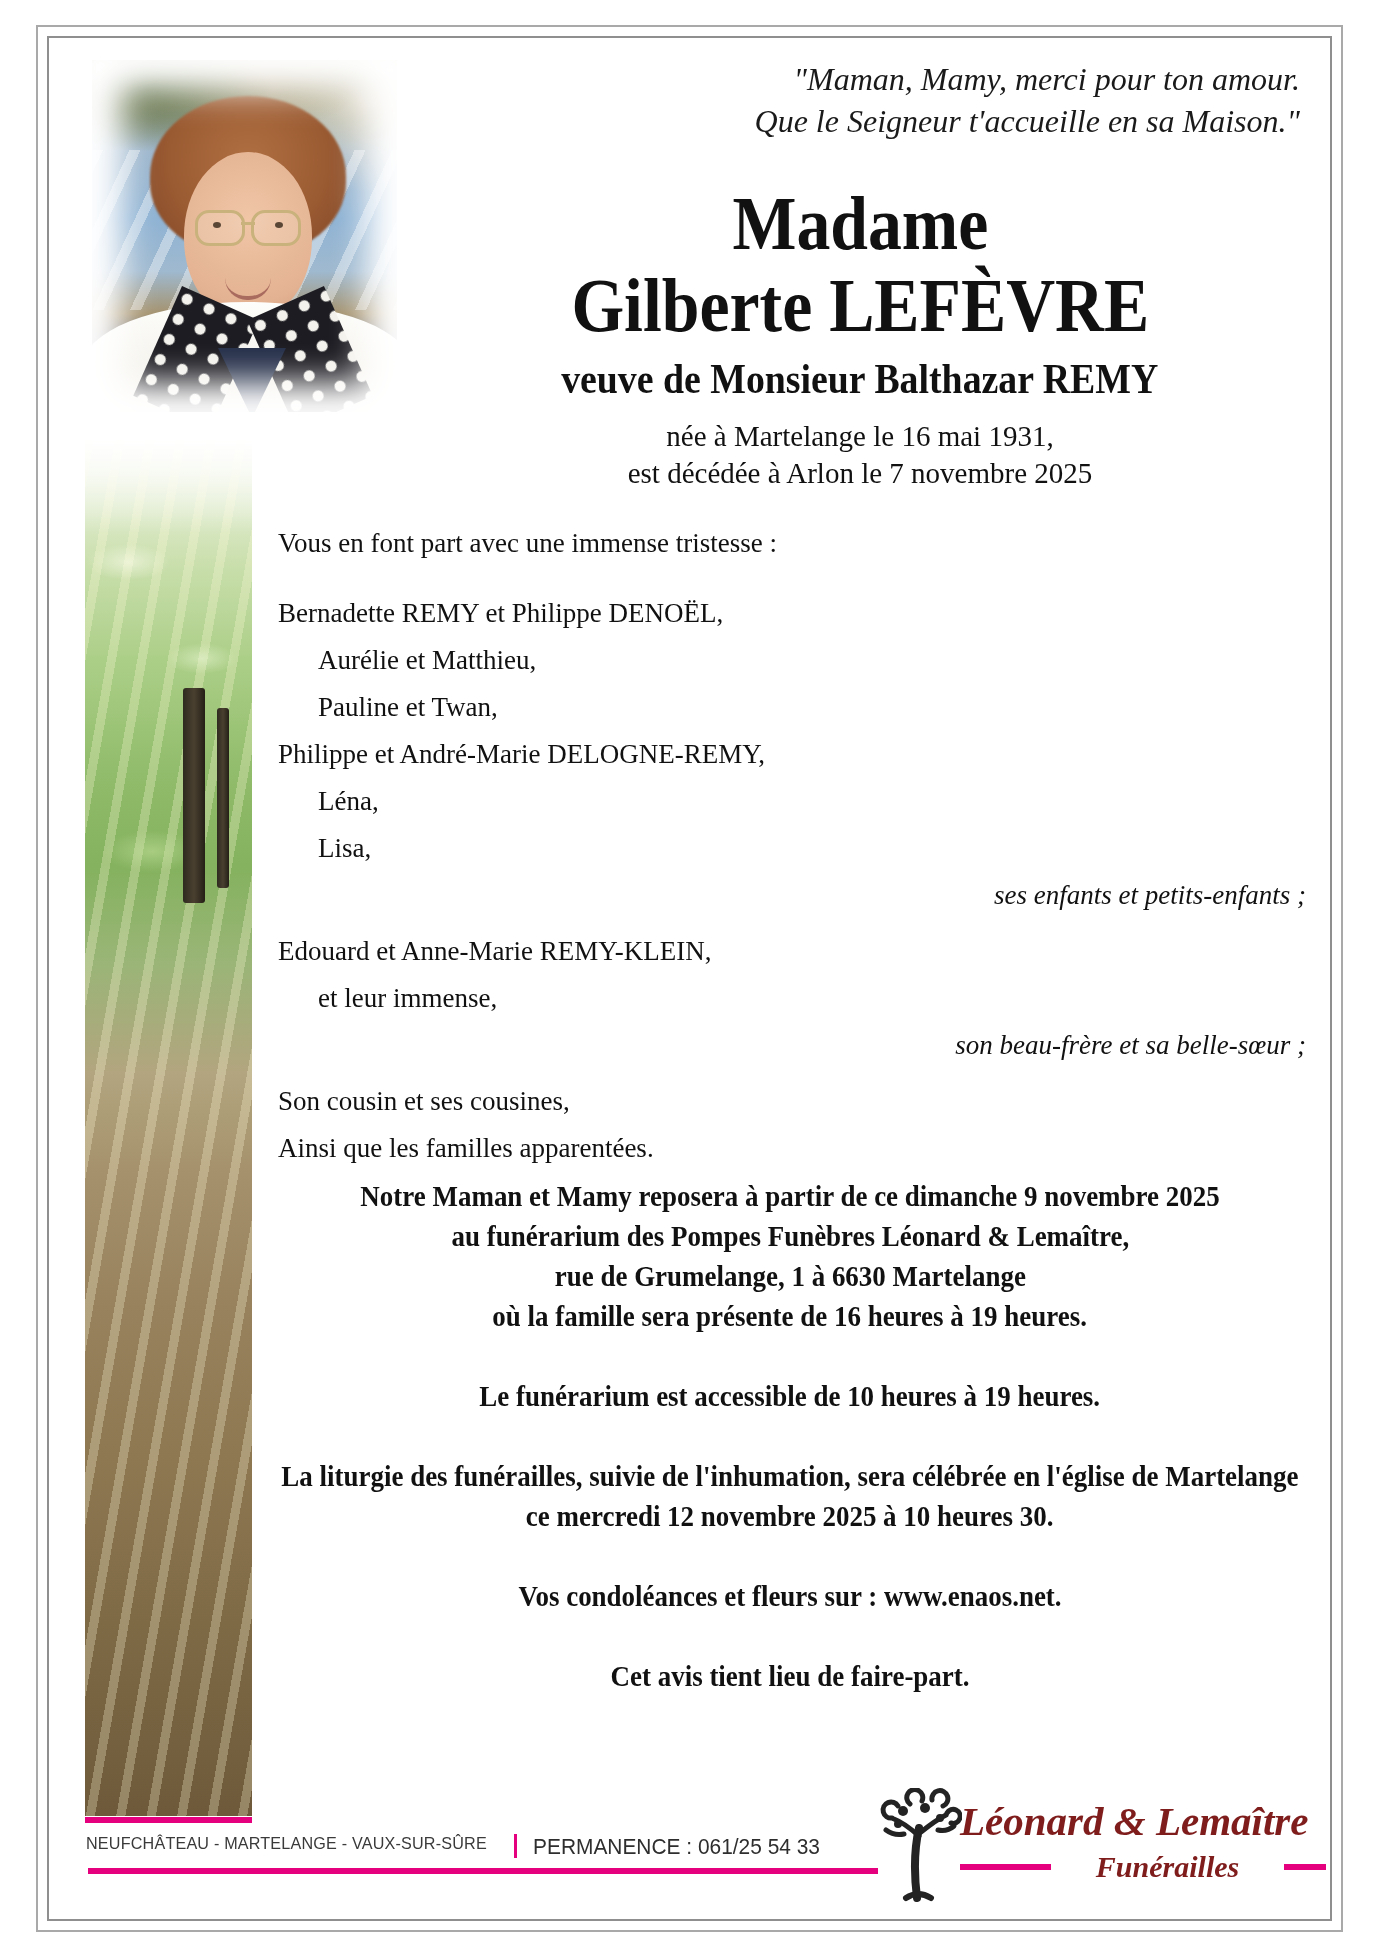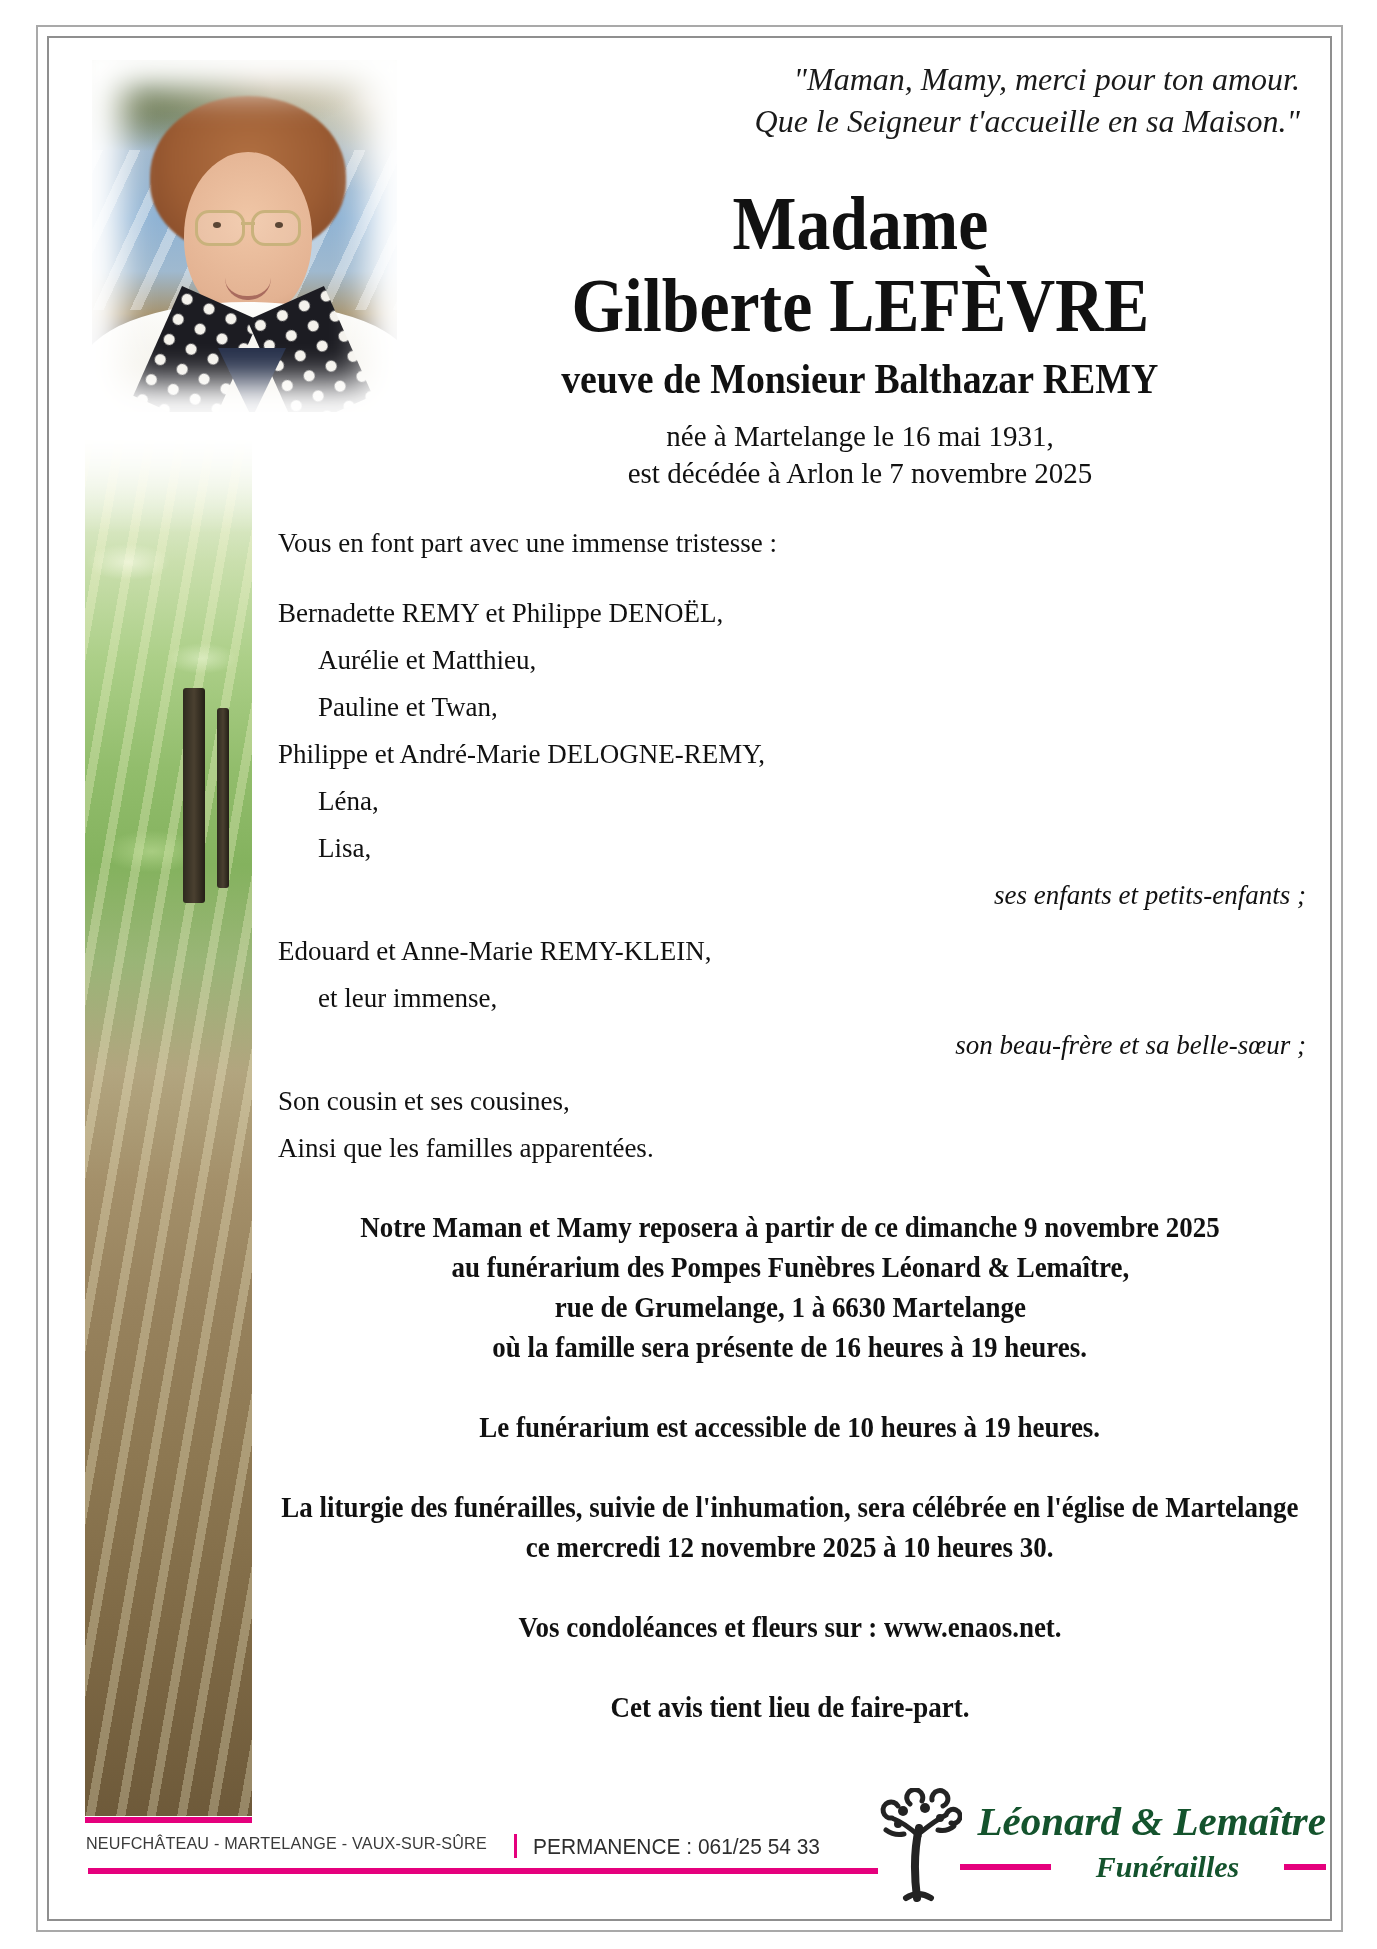--- a/index.html
+++ b/index.html
@@ -68,36 +68,36 @@
   .dates{font-size:29px;line-height:37px;margin-top:14px;}
 
   
   .main{position:absolute;left:278px;top:496px;width:1028px;font-size:27px;line-height:30px;margin-top:32px;}
   .intro{margin-bottom:40px;}
   .fam{margin-bottom:17px;}
   .ind{padding-left:40px;}
   .rit{text-align:right;font-style:italic;margin-top:12px;margin-bottom:26px;}
 
   
-  .ceremony{position:absolute;left:240px;top:1176px;width:1100px;text-align:center;font-weight:bold;font-size:29px;margin-top:31px;}
+  .ceremony{position:absolute;left:240px;top:1176px;width:1100px;text-align:center;font-weight:bold;font-size:29px;}
   .c-group{margin-bottom:40px;}
   .c-line{line-height:40px;white-space:nowrap;}
   .c-line>span{display:inline-block;transform:scaleX(.93);transform-origin:50% 50%;}
 
   
   .foot-row{position:absolute;left:86px;top:1834px;display:flex;
             font-family:"Liberation Sans","DejaVu Sans",sans-serif;color:#3a3a3a;}
   .foot-loc{font-size:17px;letter-spacing:.2px;transform:scaleX(.95);transform-origin:0 50%;white-space:nowrap;}
   .foot-sep{width:3px;height:24px;margin:0 16px 0 6px;}
   .foot-perm{font-size:22px;white-space:nowrap;transform:scaleX(.95);transform-origin:0 50%;color:#2e2e2e;}
   .pink{background:#e5007d;}
   .longline{position:absolute;left:88px;top:1868px;width:790px;height:6px;}
   .tree{position:absolute;left:876px;top:1788px;width:86px;height:114px;}
-  .brand{position:absolute;left:960px;top:1798px;width:366px;text-align:right;
-         font-family:"Liberation Serif","DejaVu Serif",serif;color:#14532d;}
+  .brand{position:absolute;left:960px;top:1798px;width:366px;text-align:left;
+         font-family:"Liberation Serif","DejaVu Serif",serif;color:#7f1d1d;}
   .brand-name{font-size:41px;line-height:46px;font-style:italic;font-weight:bold;white-space:nowrap;}
   .brand-sub{display:flex;align-items:center;justify-content:center;margin-top:6px;gap:31px;}
   .dash{height:6px;}
   .dash.l{width:100px;margin-right:14px;}
   .dash.r{width:46px;margin-left:14px;}
   .brand-subname{font-size:30px;font-style:italic;font-weight:bold;white-space:nowrap;}
 </style>
 </head>
 <body>
 

